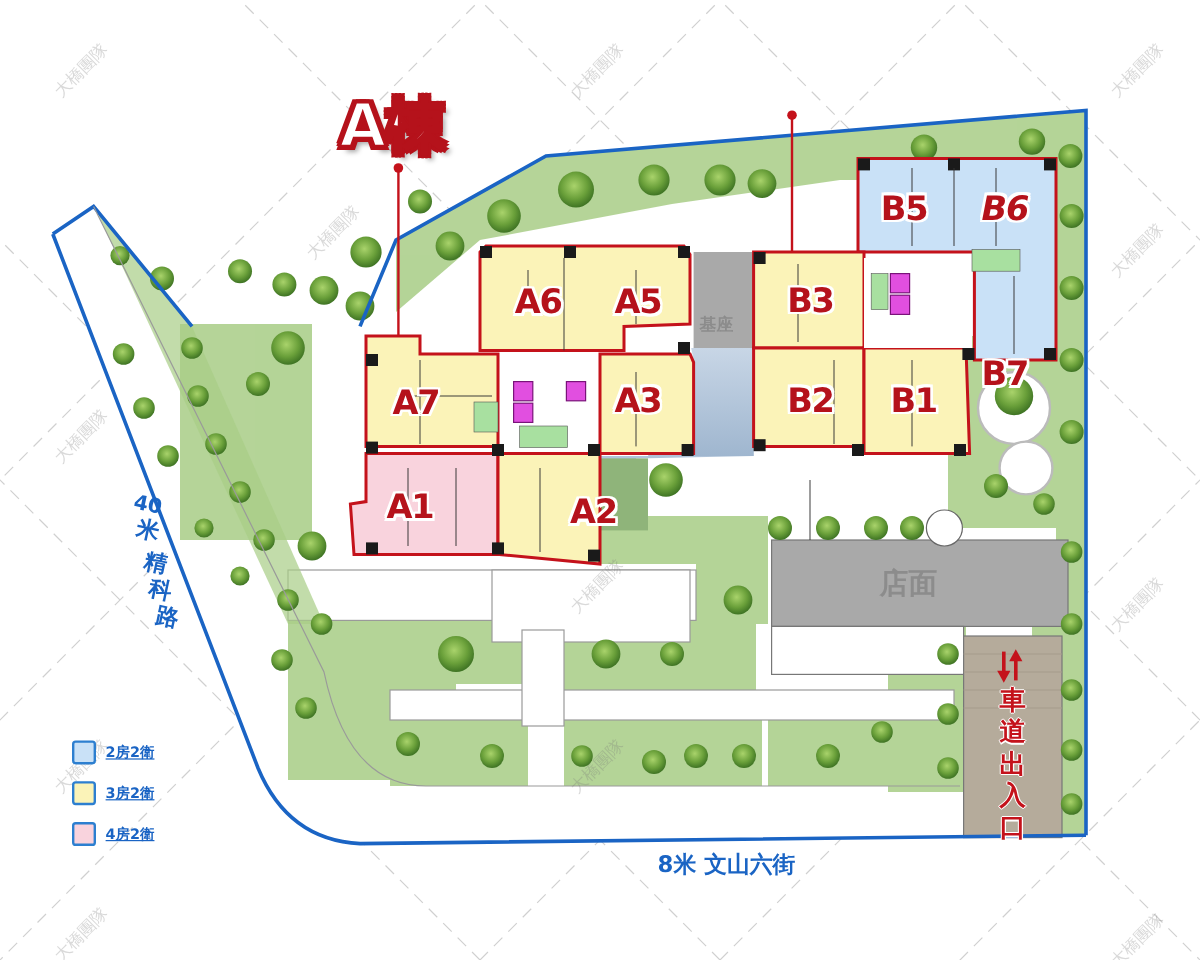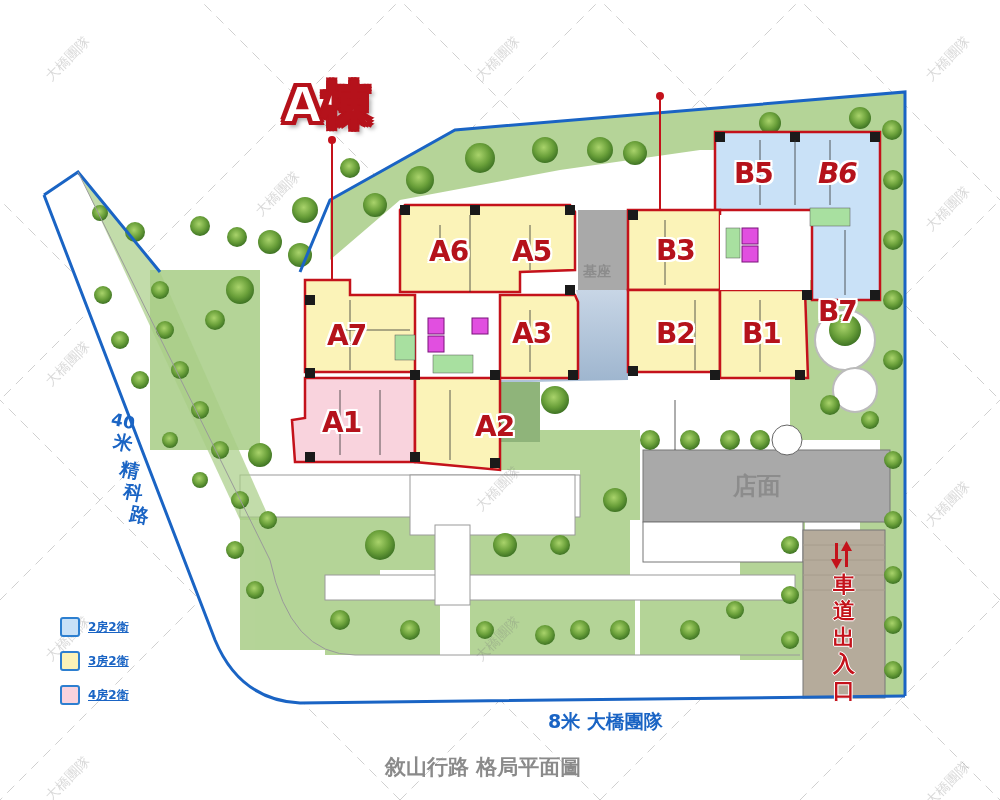--- a/index.html
+++ b/index.html
@@ -317,21 +317,21 @@
   <div class="gray-label" style="left:583px;top:264px;font-size:14px;">基座</div>
   <div class="gray-label" style="left:733px;top:474px;font-size:24px;">店面</div>
 
   <div class="street-v" style="left:110px;top:412px;">
     <div style="transform:rotate(12deg);font-size:17px;">40</div>
     <div style="transform:rotate(12deg);">米</div>
     <div style="transform:rotate(12deg);margin-left:10px;margin-top:6px;">精</div>
     <div style="transform:rotate(12deg);margin-left:14px;">科</div>
     <div style="transform:rotate(12deg);margin-left:20px;">路</div>
   </div>
-  <div class="street" style="left:548px;top:712px;">8米 大橋團隊</div>
+  <div class="street" style="left:548px;top:712px;">8米 文山六街</div>
 
   <div class="drive-v" style="left:829px;top:572px;">
     <div>車</div>
     <div>道</div>
     <div>出</div>
     <div>入</div>
     <div>口</div>
   </div>
 
   <div class="legend">
@@ -342,14 +342,13 @@
     <div class="legend-item">
       <span class="legend-swatch" style="background:#fbf3b8;"></span>
       <span class="legend-text">3房2衛</span>
     </div>
     <div class="legend-item">
       <span class="legend-swatch" style="background:#f9d3dd;"></span>
       <span class="legend-text">4房2衛</span>
     </div>
   </div>
 
-  <div class="caption" style="left:385px;top:757px;">敘山行路 格局平面圖</div>
 </div>
 
 </body></html>

